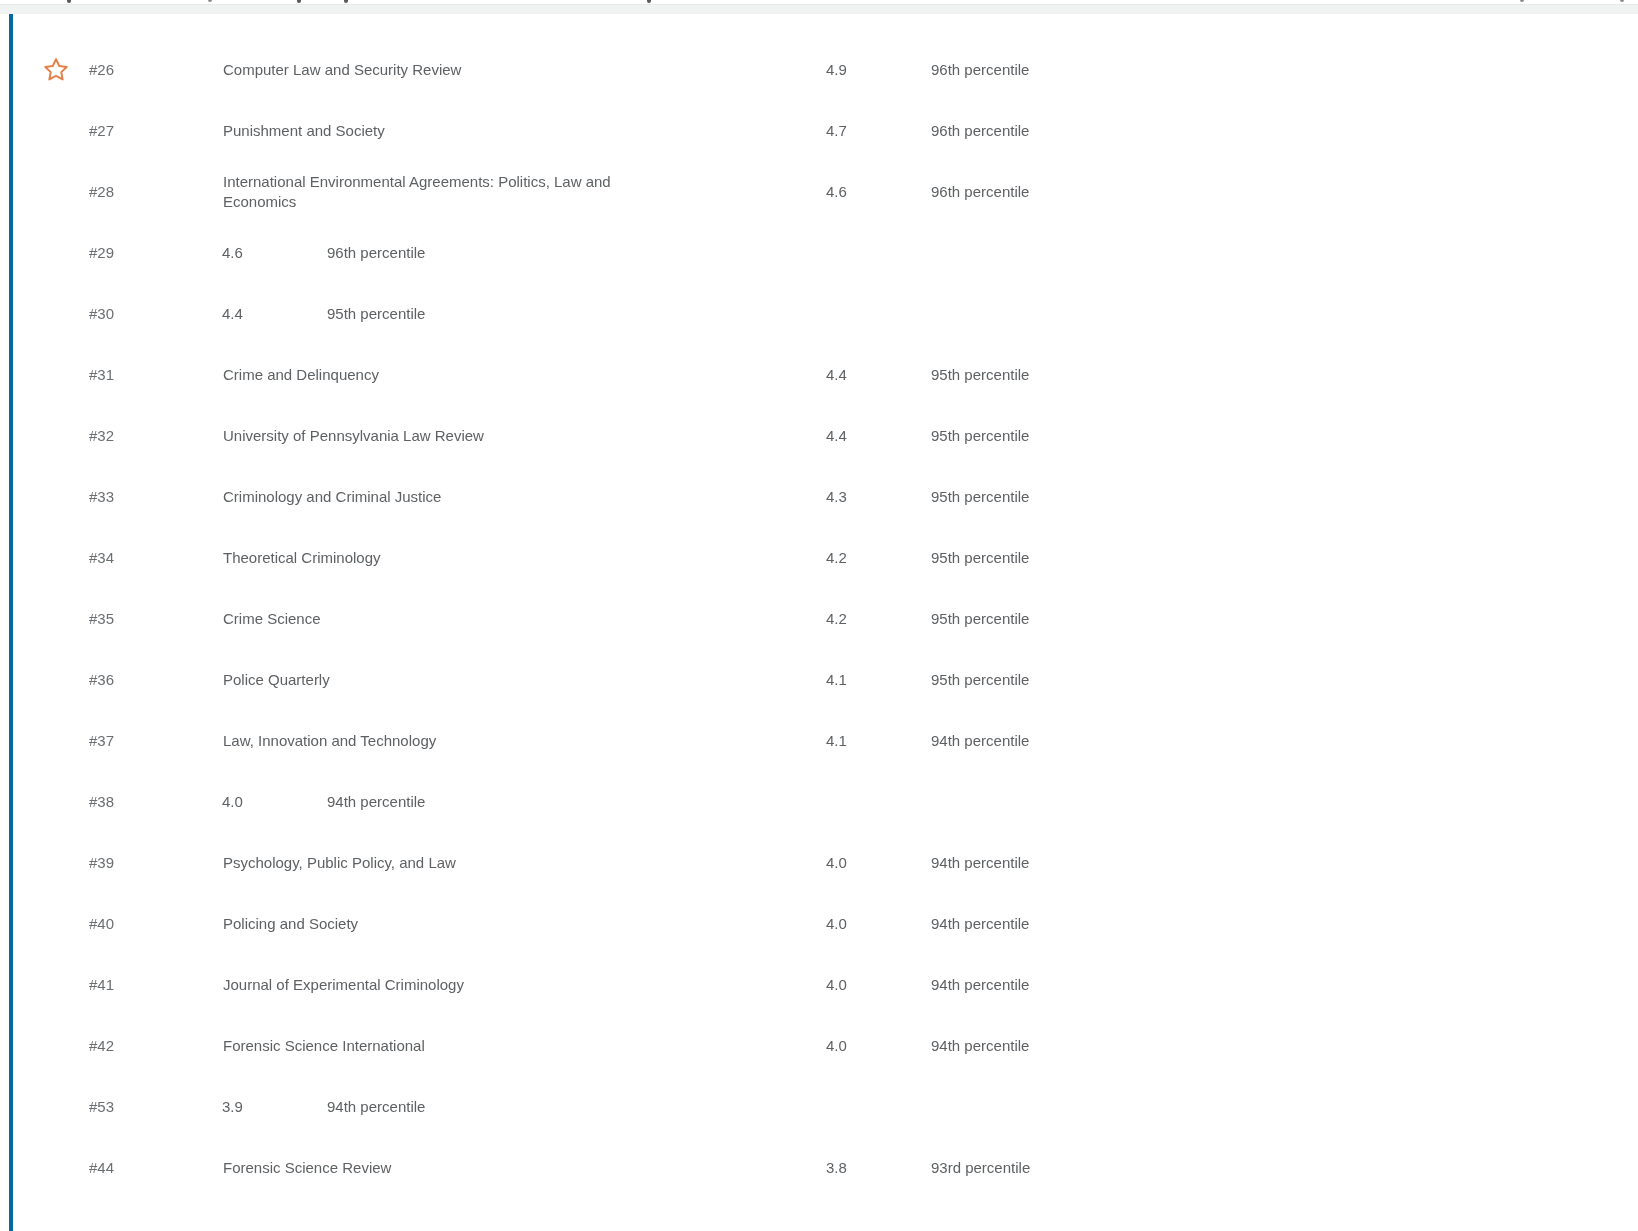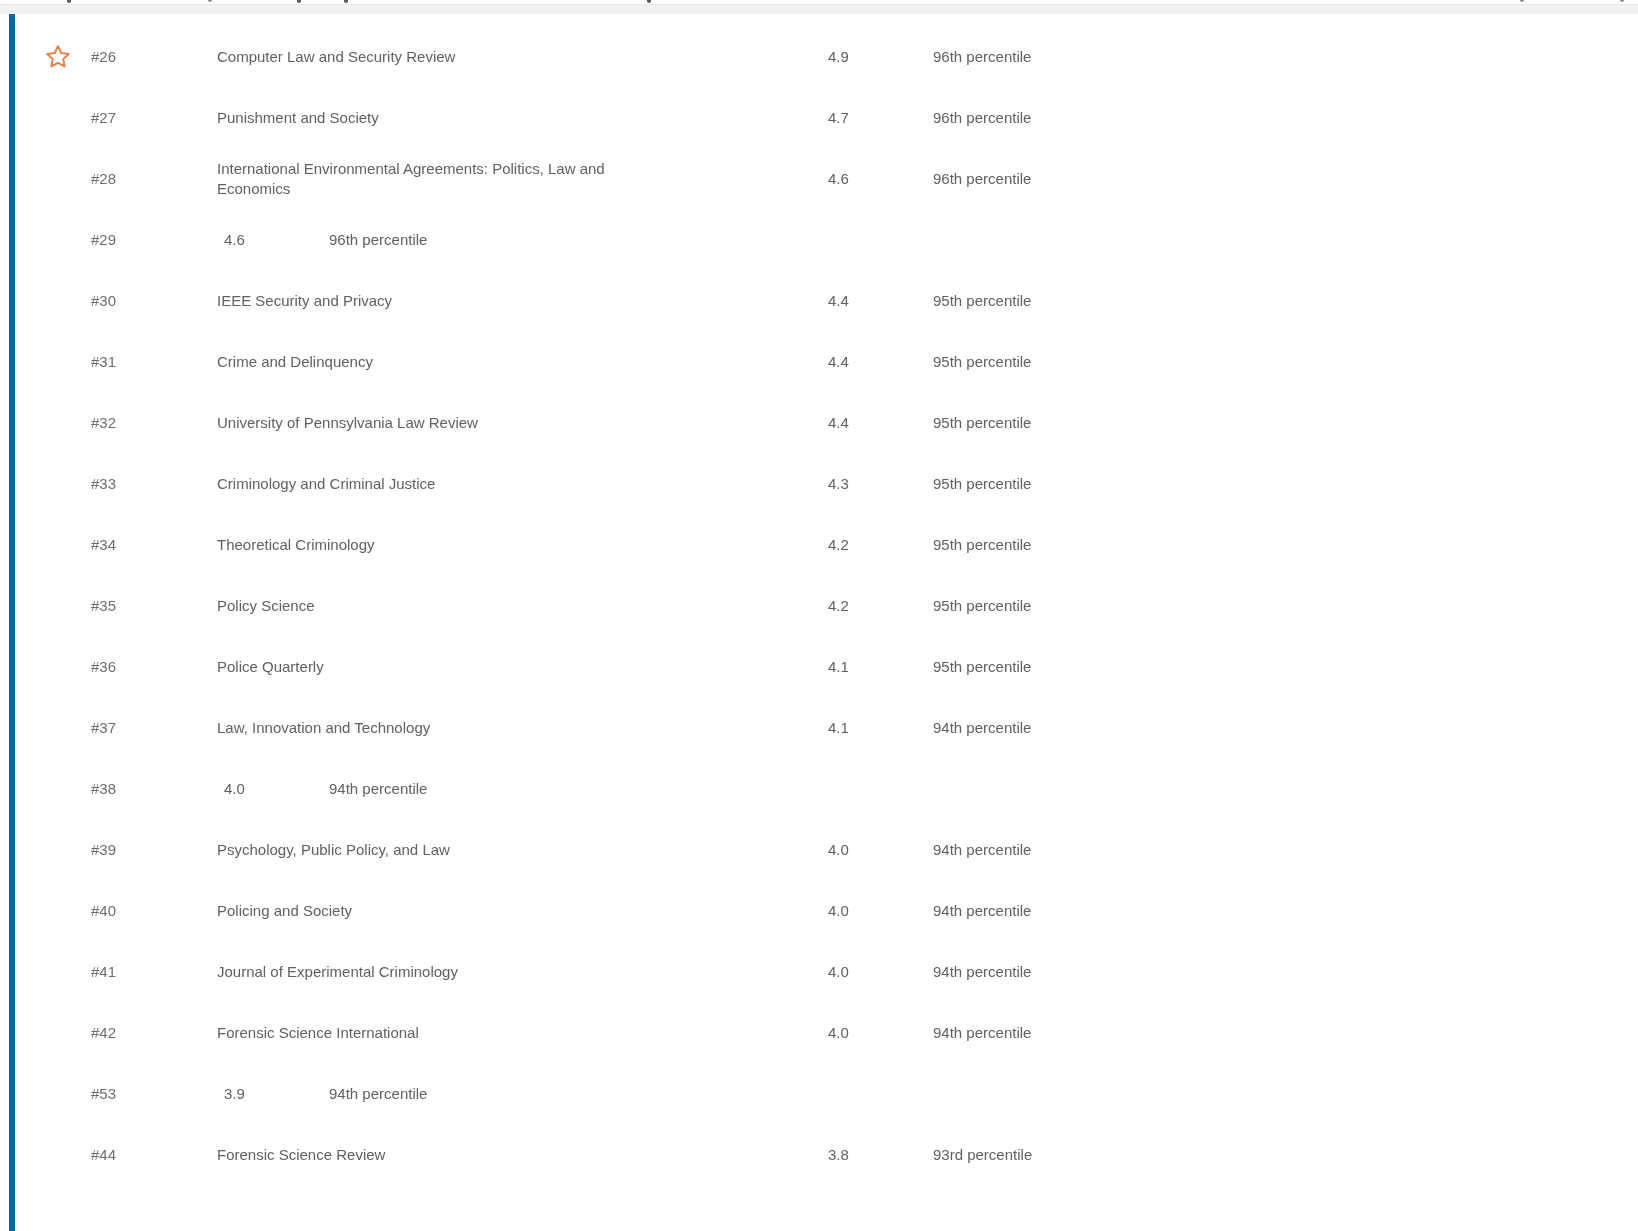--- a/index.html
+++ b/index.html
@@ -37,22 +37,22 @@
     border-top: 1px solid #e6e7e7;
     border-bottom: 1px solid #f0f0f0;
   }
   
   .panel {
     position: absolute;
     top: 14px;
     left: 9px;
     right: 0;
     bottom: 0;
-    border-left: 6px solid #0369a1;
-    padding-top: 12px;
+    border-left: 4px solid #0369a1;
+    padding-top: 25px;
     box-sizing: border-box;
   }
   .rows { display: block; }
   .row {
     display: flex;
     align-items: center;
     min-height: 61px;
     color: #5e6164;
     font-size: 15px;
     line-height: 20px;
@@ -63,20 +63,21 @@
     padding-left: 29px;
     display: flex;
     align-items: center;
   }
   .cell.rank-cell  { width: 126px; color: #6b6e71; }
   .cell.title-cell { width: 604px; }
   .title-text {
     display: inline-block;
     max-width: 448px;
     vertical-align: middle;
+    margin-left: 8px;
   }
   .cell.score-cell { width: 112px; padding-left: 7px; }
   .cell.pct-cell   { flex: 1 1 auto; }
   .star-wrap {
     width: 28px;
     height: 28px;
     display: inline-flex;
     align-items: center;
     justify-content: center;
     cursor: pointer;
@@ -166,23 +167,20 @@
 
         <div class="row">
           <div class="cell star-cell">
             <span class="star-wrap" style="visibility: hidden;">
               <svg width="28" height="28" viewBox="0 0 24 24" fill="none" stroke="#e2814b" stroke-width="1.7" stroke-linejoin="round" stroke-linecap="round">
                 <path d="M12 2.8 L14.8 8.6 L21.2 9.4 L16.5 13.8 L17.7 20.1 L12 17 L6.3 20.1 L7.5 13.8 L2.8 9.4 L9.2 8.6 Z"></path>
               </svg>
             </span>
           </div>
           <div class="cell rank-cell">#30</div>
-          <div class="cell title-cell">
-            <span class="title-text">IEEE Security and Privacy</span>
-          </div>
           <div class="cell score-cell">4.4</div>
           <div class="cell pct-cell">95th percentile</div>
         </div>
 
         <div class="row">
           <div class="cell star-cell">
             <span class="star-wrap" style="visibility: hidden;">
               <svg width="28" height="28" viewBox="0 0 24 24" fill="none" stroke="#e2814b" stroke-width="1.7" stroke-linejoin="round" stroke-linecap="round">
                 <path d="M12 2.8 L14.8 8.6 L21.2 9.4 L16.5 13.8 L17.7 20.1 L12 17 L6.3 20.1 L7.5 13.8 L2.8 9.4 L9.2 8.6 Z"></path>
               </svg>
@@ -247,21 +245,21 @@
         <div class="row">
           <div class="cell star-cell">
             <span class="star-wrap" style="visibility: hidden;">
               <svg width="28" height="28" viewBox="0 0 24 24" fill="none" stroke="#e2814b" stroke-width="1.7" stroke-linejoin="round" stroke-linecap="round">
                 <path d="M12 2.8 L14.8 8.6 L21.2 9.4 L16.5 13.8 L17.7 20.1 L12 17 L6.3 20.1 L7.5 13.8 L2.8 9.4 L9.2 8.6 Z"></path>
               </svg>
             </span>
           </div>
           <div class="cell rank-cell">#35</div>
           <div class="cell title-cell">
-            <span class="title-text">Policy Science</span>
+            <span class="title-text">Crime Science</span>
           </div>
           <div class="cell score-cell">4.2</div>
           <div class="cell pct-cell">95th percentile</div>
         </div>
 
         <div class="row">
           <div class="cell star-cell">
             <span class="star-wrap" style="visibility: hidden;">
               <svg width="28" height="28" viewBox="0 0 24 24" fill="none" stroke="#e2814b" stroke-width="1.7" stroke-linejoin="round" stroke-linecap="round">
                 <path d="M12 2.8 L14.8 8.6 L21.2 9.4 L16.5 13.8 L17.7 20.1 L12 17 L6.3 20.1 L7.5 13.8 L2.8 9.4 L9.2 8.6 Z"></path>

